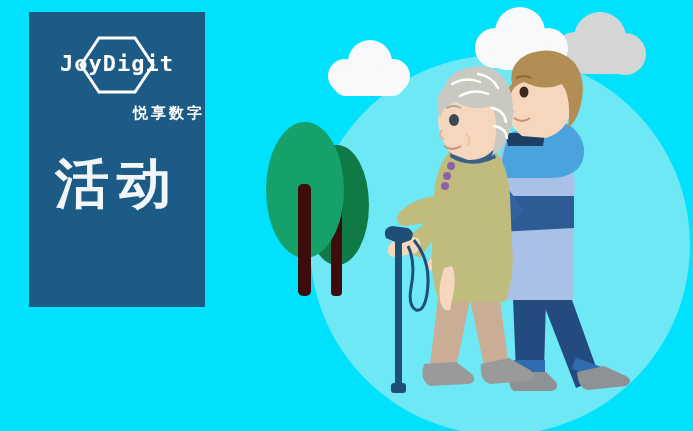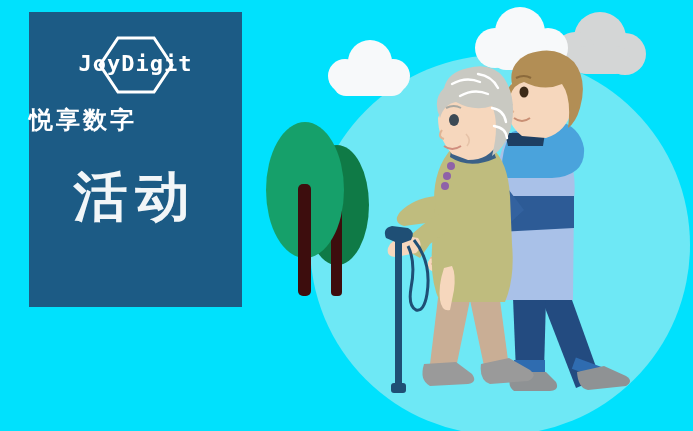--- a/index.html
+++ b/index.html
@@ -5,34 +5,34 @@
   html,body{margin:0;padding:0;}
   body{
     width:693px;height:431px;overflow:hidden;
     font-family:"Liberation Sans","DejaVu Sans",sans-serif;
     background:#00e1fd;
   }
   #stage{position:relative;width:693px;height:431px;background:#00e1fd;overflow:hidden;}
 
   
   #brand-panel{
-    position:absolute;left:29px;top:12px;width:213px;height:295px;
+    position:absolute;left:29px;top:12px;width:176px;height:295px;
     background:#1c5b85;
   }
   #logo-block{position:relative;margin:24px auto 0;width:140px;height:58px;}
   #logo-hex{position:absolute;left:32px;top:0;width:76px;height:58px;}
   #logo-word{
     position:absolute;left:0;top:14px;width:140px;text-align:center;
     color:#ffffff;font-size:22px;font-weight:bold;letter-spacing:1px;
     font-family:"DejaVu Sans Mono","Liberation Mono",monospace;
     line-height:28px;
   }
   #logo-cn{
-    margin-top:10px;text-align:left;color:#ffffff;
-    font-size:24px;font-weight:bold;letter-spacing:3px;
+    margin-top:10px;text-align:right;color:#ffffff;
+    font-size:15px;font-weight:bold;letter-spacing:3px;
     font-family:Liberation Mono, monospace;
   }
   #title-block{
     margin-top:28px;text-align:center;color:#f2f6f8;
     font-size:54px;font-weight:bold;letter-spacing:8px;line-height:66px;
     font-family:"DejaVu Sans","Liberation Sans",sans-serif;
   }
   .title-line{display:block;}
 
   

